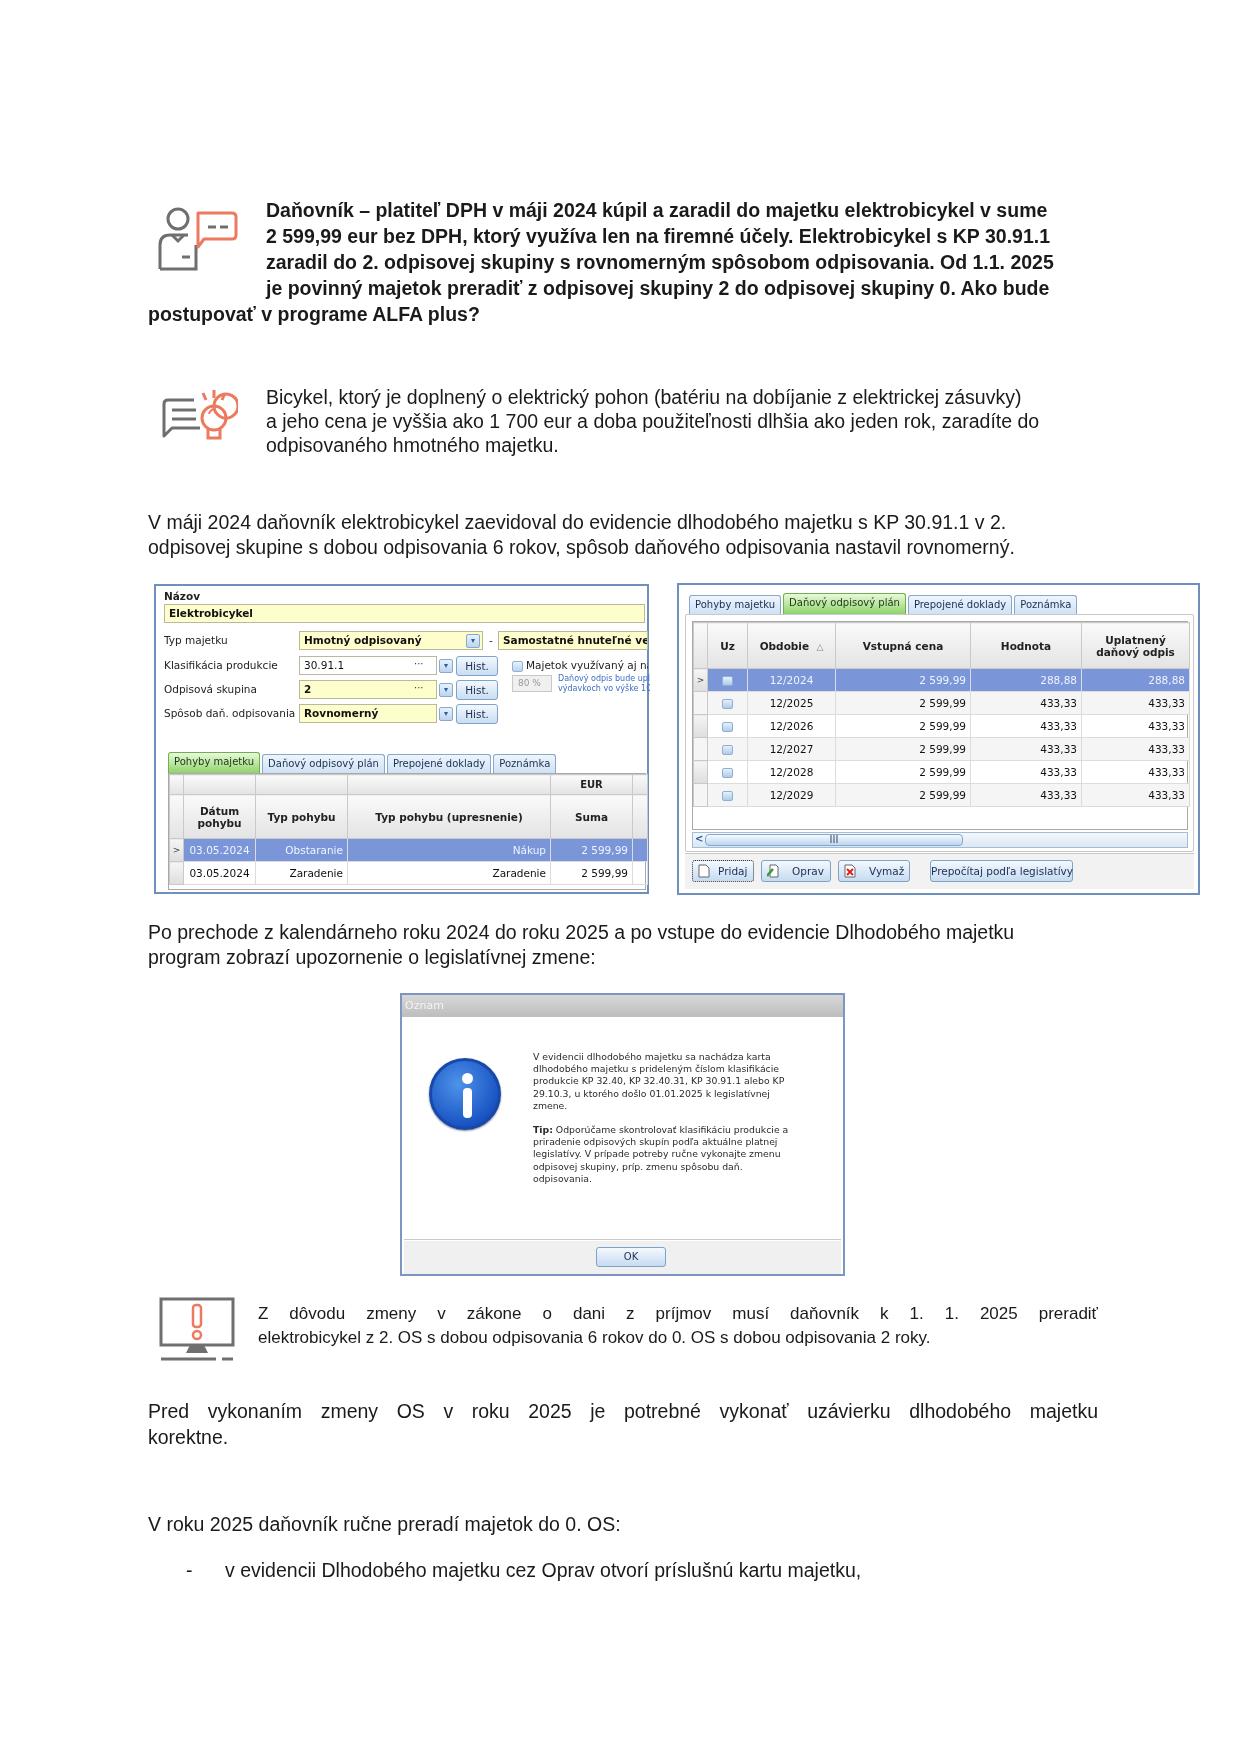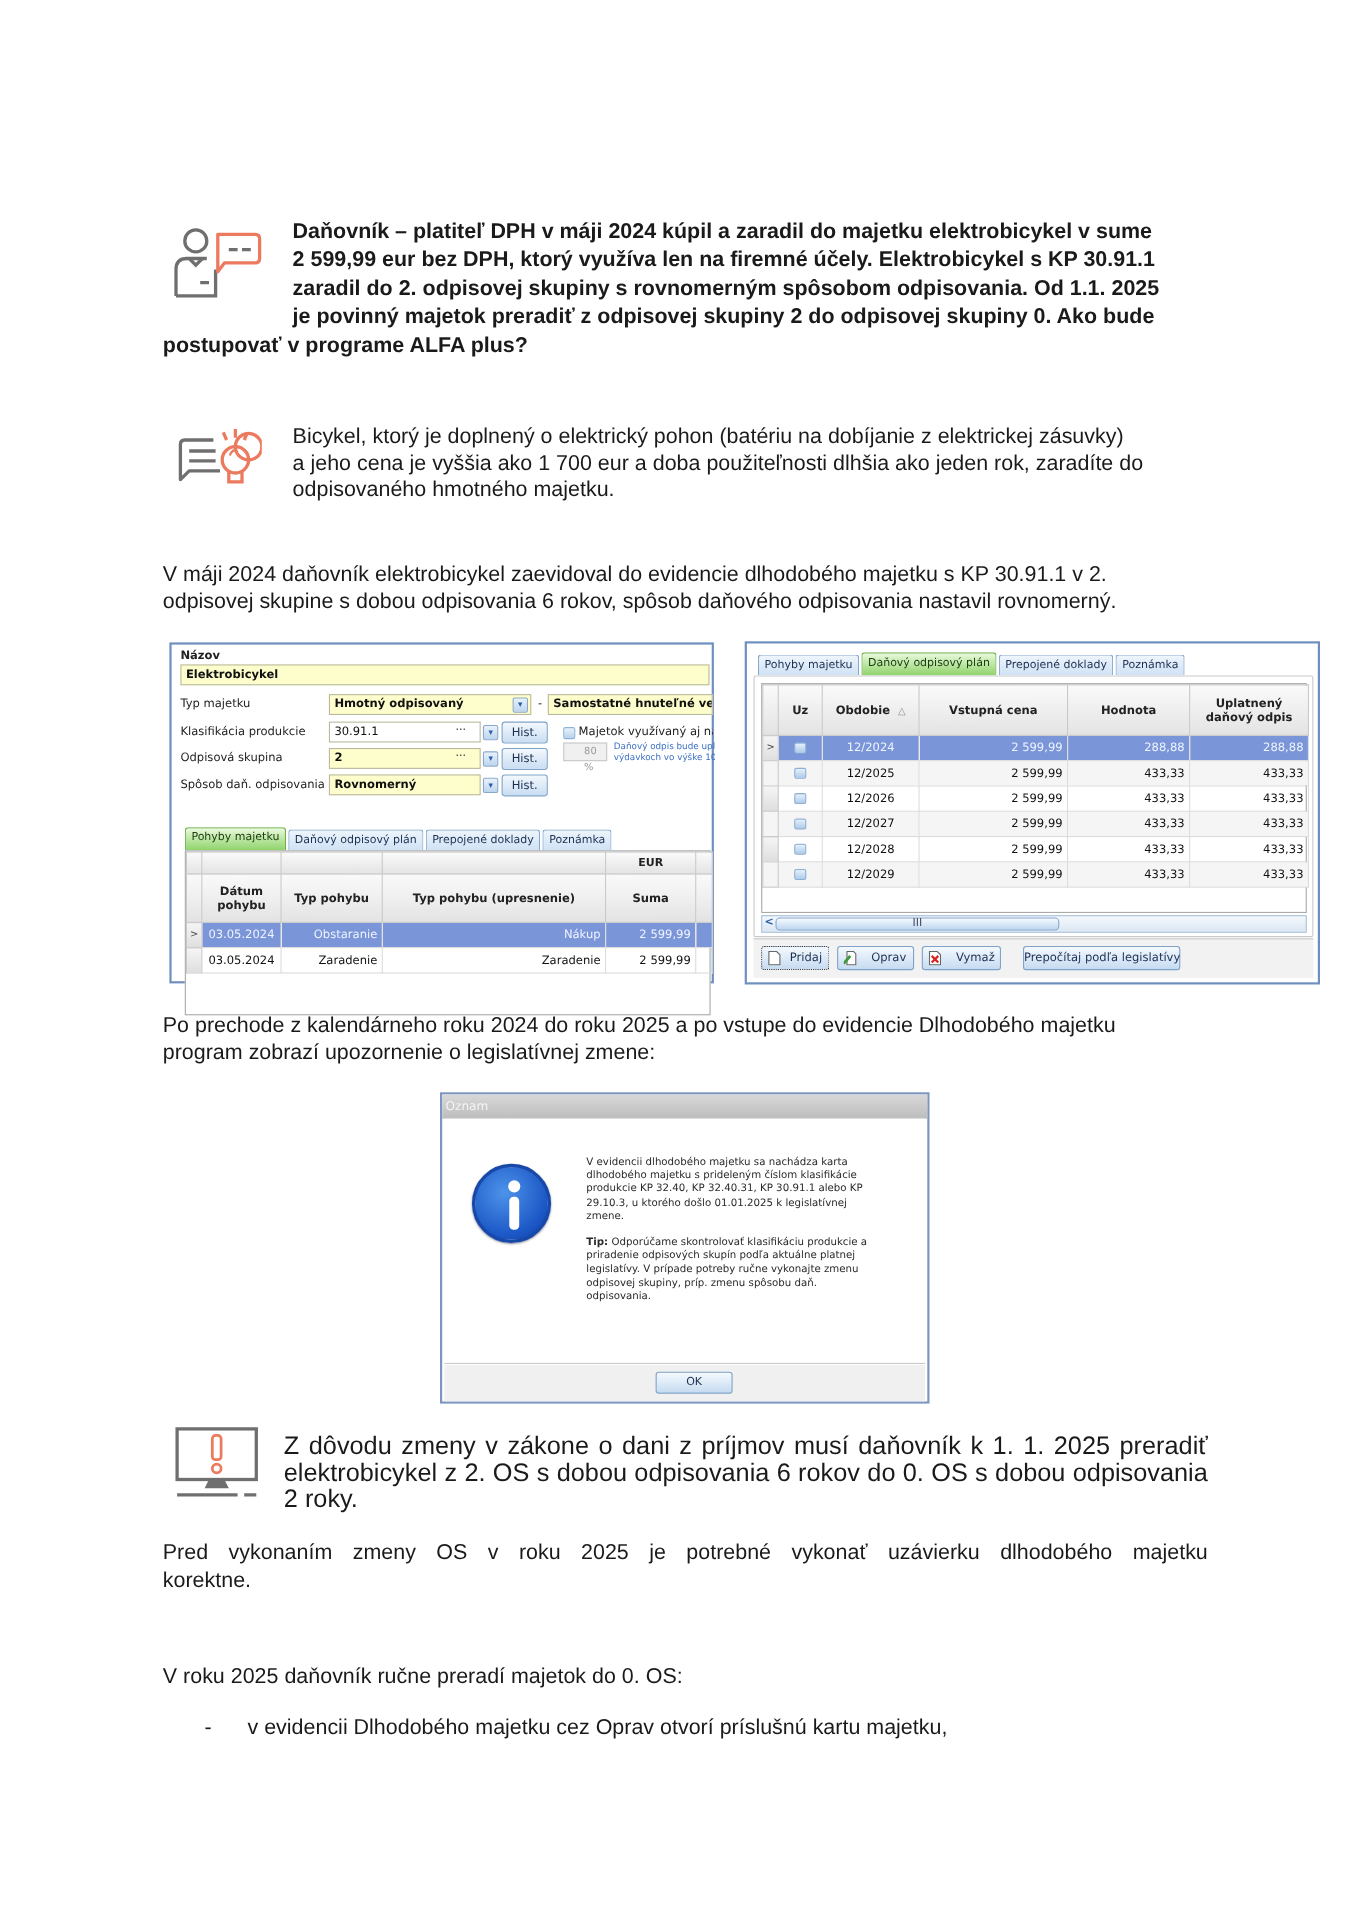--- a/index.html
+++ b/index.html
@@ -116,21 +116,21 @@
   <div class="w-label" style="left:333px; top:48px;">-</div>
   <div class="w-field" style="left:342px; top:45px; width:150px; overflow:hidden; white-space:nowrap;">Samostatné hnuteľné veci</div>
 
   <div class="w-label" style="left:8px; top:73px;">Klasifikácia produkcie</div>
   <div class="w-field white" style="left:143px; top:70px; width:138px;">30.91.1</div>
   <div class="dots" style="left:258px; top:72px;">···</div>
   <div class="dd" style="left:283px; top:73px;">▾</div>
   <div class="hist" style="left:300px; top:70px;">Hist.</div>
   <div class="chk" style="left:356px; top:75px;"></div>
   <div class="w-label" style="left:370px; top:73px; white-space:nowrap; overflow:hidden; width:122px;">Majetok využívaný aj na osobn</div>
-  <div style="position:absolute; left:356px; top:89px; width:40px; height:17px; border:1px solid #c8c8c8; background:#f0f0f0; font-size:9px; color:#999; line-height:15px; padding-left:18px;">
+  <div style="position:absolute; left:356px; top:89px; width:40px; height:17px; border:1px solid #c8c8c8; background:#f0f0f0; font-size:9px; color:#999; line-height:15px; padding-left:5px;">
     <span>80 %</span>
   </div>
   <div class="w-label" style="left:402px; top:88px; font-size:8px; color:#3b6fc4; line-height:10px; width:92px; overflow:hidden; white-space:nowrap;">
     <div>Daňový odpis bude uplatn</div>
     <div>výdavkoch vo výške 100</div>
   </div>
 
   <div class="w-label" style="left:8px; top:97px;">Odpisová skupina</div>
   <div class="w-field" style="left:143px; top:94px; width:138px;">2</div>
   <div class="dots" style="left:258px; top:96px;">···</div>
@@ -142,21 +142,21 @@
   <div class="dd" style="left:283px; top:121px;">▾</div>
   <div class="hist" style="left:300px; top:118px;">Hist.</div>
 
   <div class="tabs" style="left:12px; top:168px;">
     <div class="tab active">Pohyby majetku</div>
     <div class="tab">Daňový odpisový plán</div>
     <div class="tab">Prepojené doklady</div>
     <div class="tab">Poznámka</div>
   </div>
 
-  <div class="grid" style="left:12px; top:187px; width:478px; height:150px;">
+  <div class="grid" style="left:12px; top:187px; width:478px; height:117px;">
     <table>
       <colgroup>
           <col style="width:14px">
           <col style="width:72px">
           <col style="width:92px">
           <col style="width:203px">
           <col style="width:82px">
           <col style="width:15px">
         </colgroup>
       <tbody>
@@ -339,21 +339,21 @@
 <div class="icon" style="left:158px; top:1296px; width:80px; height:66px;">
   <svg width="80" height="66" viewBox="0 0 80 66">
     <rect x="3" y="3" width="72" height="46" fill="none" stroke="#6f6f6f" stroke-width="3"></rect>
     <rect x="35" y="9" width="8" height="22" rx="3" fill="none" stroke="#ec7a5f" stroke-width="2.5"></rect>
     <circle cx="39" cy="39" r="4" fill="none" stroke="#ec7a5f" stroke-width="2.5"></circle>
     <path d="M32 49 L28 57 H50 L46 49" fill="#6f6f6f"></path>
     <line x1="3" y1="63" x2="58" y2="63" stroke="#6f6f6f" stroke-width="3"></line>
     <line x1="64" y1="63" x2="75" y2="63" stroke="#6f6f6f" stroke-width="3"></line>
   </svg>
 </div>
-<div class="txt justify" style="left:258px; top:1302px; width:840px; font-size:23px; line-height:24px;">
+<div class="txt justify" style="left:258px; top:1302px; width:840px; font-size:17px; line-height:24px;">
   <div style="text-align:justify; text-align-last:justify;">Z dôvodu zmeny v zákone o dani z príjmov musí daňovník k 1. 1. 2025 preradiť</div>
   <div>elektrobicykel z 2. OS s dobou odpisovania 6 rokov do 0. OS s dobou odpisovania 2 roky.</div>
 </div>
 
 <div class="txt" style="left:148px; top:1398px; width:950px; font-size:19.5px; line-height:26px;">
   <div style="text-align:justify; text-align-last:justify;">Pred vykonaním zmeny OS v roku 2025 je potrebné vykonať uzávierku dlhodobého majetku</div>
   <div>korektne.</div>
 </div>
 
 <div class="txt" style="left:148px; top:1512px; font-size:19.5px; line-height:25px;">V roku 2025 daňovník ručne preradí majetok do 0. OS:</div>

